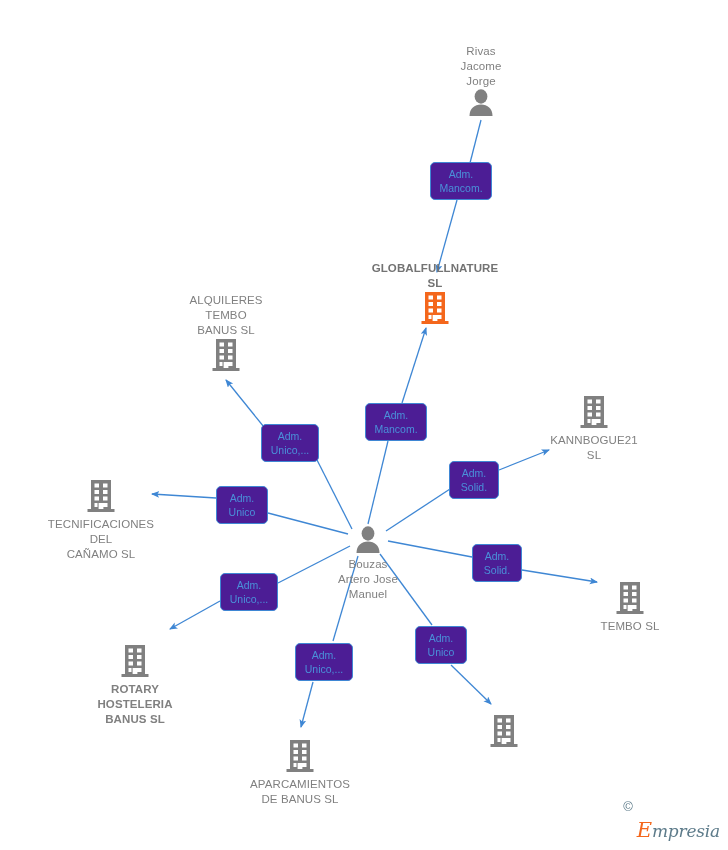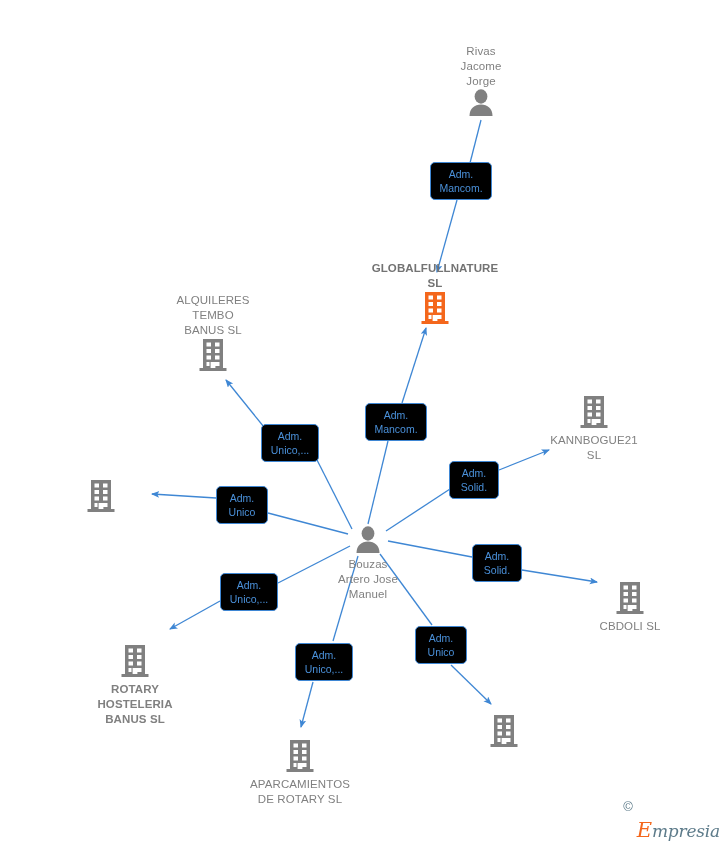--- a/index.html
+++ b/index.html
@@ -47,21 +47,21 @@
     display: block;
     margin: 0 auto;
   }
   .node.below .glyph { margin-top: 4px; }
   .node.above .glyph { margin-bottom: 2px; }
 
   .reltag {
     position: absolute;
     border: 1.3px solid #3f87d4;
     border-radius: 5px;
-    background: #000000;
+    background: #4c1d95;
     color: #4a90d9;
     font-size: 10.5px;
     line-height: 14px;
     text-align: center;
     padding: 4px 7px 5px 7px;
     white-space: pre-line;
     transform: translate(-50%, -50%);
     box-sizing: border-box;
   }
   #footer {
@@ -142,21 +142,21 @@
             <rect x="17" y="4.5" width="4.5" height="4" fill="#fff"></rect>
             <rect x="8.5" y="11" width="4.5" height="4" fill="#fff"></rect>
             <rect x="17" y="11" width="4.5" height="4" fill="#fff"></rect>
             <rect x="8.5" y="17.5" width="4.5" height="4" fill="#fff"></rect>
             <rect x="17" y="17.5" width="4.5" height="4" fill="#fff"></rect>
             <rect x="12.6" y="24" width="4.8" height="6" fill="#fff"></rect>
             <rect x="17" y="24" width="4.5" height="4" fill="#fff"></rect>
             <rect x="8.5" y="24" width="3" height="4" fill="#fff"></rect>
           </svg></span>
       </div>
-      <div class="node above" style="left: 213px; top: 293px;">
+      <div class="node above" style="left: 226px; top: 293px;">
         <div class="label">ALQUILERES
 TEMBO
 BANUS  SL</div>
         <span class="glyph"><svg width="30" height="34" viewBox="0 0 30 34">
             <rect x="5" y="1" width="20" height="29" fill="#808080"></rect>
             <rect x="1.5" y="30" width="27" height="3" fill="#808080"></rect>
             <rect x="8.5" y="4.5" width="4.5" height="4" fill="#fff"></rect>
             <rect x="17" y="4.5" width="4.5" height="4" fill="#fff"></rect>
             <rect x="8.5" y="11" width="4.5" height="4" fill="#fff"></rect>
             <rect x="17" y="11" width="4.5" height="4" fill="#fff"></rect>
@@ -174,20 +174,23 @@
             <rect x="8.5" y="4.5" width="4.5" height="4" fill="#fff"></rect>
             <rect x="17" y="4.5" width="4.5" height="4" fill="#fff"></rect>
             <rect x="8.5" y="11" width="4.5" height="4" fill="#fff"></rect>
             <rect x="17" y="11" width="4.5" height="4" fill="#fff"></rect>
             <rect x="8.5" y="17.5" width="4.5" height="4" fill="#fff"></rect>
             <rect x="17" y="17.5" width="4.5" height="4" fill="#fff"></rect>
             <rect x="12.6" y="24" width="4.8" height="6" fill="#fff"></rect>
             <rect x="17" y="24" width="4.5" height="4" fill="#fff"></rect>
             <rect x="8.5" y="24" width="3" height="4" fill="#fff"></rect>
           </svg></span>
+        <div class="label">TECNIFICACIONES
+DEL
+CAÑAMO  SL</div>
       </div>
       <div class="node below" style="left: 368px; top: 521.5px;">
         <span class="glyph"><svg width="32" height="27" viewBox="0 0 32 27">
             <ellipse cx="16" cy="7.5" rx="6.4" ry="7.2" fill="#808080"></ellipse>
             <path d="M4.5,27 C4.5,19.5 9.5,15.6 16,15.6 C22.5,15.6 27.5,19.5 27.5,27 Z" fill="#808080"></path>
           </svg></span>
         <div class="label">Bouzas
 Artero Jose
 Manuel</div>
       </div>
@@ -215,21 +218,21 @@
             <rect x="8.5" y="4.5" width="4.5" height="4" fill="#fff"></rect>
             <rect x="17" y="4.5" width="4.5" height="4" fill="#fff"></rect>
             <rect x="8.5" y="11" width="4.5" height="4" fill="#fff"></rect>
             <rect x="17" y="11" width="4.5" height="4" fill="#fff"></rect>
             <rect x="8.5" y="17.5" width="4.5" height="4" fill="#fff"></rect>
             <rect x="17" y="17.5" width="4.5" height="4" fill="#fff"></rect>
             <rect x="12.6" y="24" width="4.8" height="6" fill="#fff"></rect>
             <rect x="17" y="24" width="4.5" height="4" fill="#fff"></rect>
             <rect x="8.5" y="24" width="3" height="4" fill="#fff"></rect>
           </svg></span>
-        <div class="label">CBDOLI  SL</div>
+        <div class="label">TEMBO  SL</div>
       </div>
       <div class="node below" style="left: 135px; top: 640px; font-weight: bold;">
         <span class="glyph"><svg width="30" height="34" viewBox="0 0 30 34">
             <rect x="5" y="1" width="20" height="29" fill="#808080"></rect>
             <rect x="1.5" y="30" width="27" height="3" fill="#808080"></rect>
             <rect x="8.5" y="4.5" width="4.5" height="4" fill="#fff"></rect>
             <rect x="17" y="4.5" width="4.5" height="4" fill="#fff"></rect>
             <rect x="8.5" y="11" width="4.5" height="4" fill="#fff"></rect>
             <rect x="17" y="11" width="4.5" height="4" fill="#fff"></rect>
             <rect x="8.5" y="17.5" width="4.5" height="4" fill="#fff"></rect>
@@ -250,21 +253,21 @@
             <rect x="17" y="4.5" width="4.5" height="4" fill="#fff"></rect>
             <rect x="8.5" y="11" width="4.5" height="4" fill="#fff"></rect>
             <rect x="17" y="11" width="4.5" height="4" fill="#fff"></rect>
             <rect x="8.5" y="17.5" width="4.5" height="4" fill="#fff"></rect>
             <rect x="17" y="17.5" width="4.5" height="4" fill="#fff"></rect>
             <rect x="12.6" y="24" width="4.8" height="6" fill="#fff"></rect>
             <rect x="17" y="24" width="4.5" height="4" fill="#fff"></rect>
             <rect x="8.5" y="24" width="3" height="4" fill="#fff"></rect>
           </svg></span>
         <div class="label">APARCAMIENTOS
-DE ROTARY  SL</div>
+DE BANUS  SL</div>
       </div>
       <div class="node below" style="left: 504px; top: 710px;">
         <span class="glyph"><svg width="30" height="34" viewBox="0 0 30 34">
             <rect x="5" y="1" width="20" height="29" fill="#808080"></rect>
             <rect x="1.5" y="30" width="27" height="3" fill="#808080"></rect>
             <rect x="8.5" y="4.5" width="4.5" height="4" fill="#fff"></rect>
             <rect x="17" y="4.5" width="4.5" height="4" fill="#fff"></rect>
             <rect x="8.5" y="11" width="4.5" height="4" fill="#fff"></rect>
             <rect x="17" y="11" width="4.5" height="4" fill="#fff"></rect>
             <rect x="8.5" y="17.5" width="4.5" height="4" fill="#fff"></rect>

